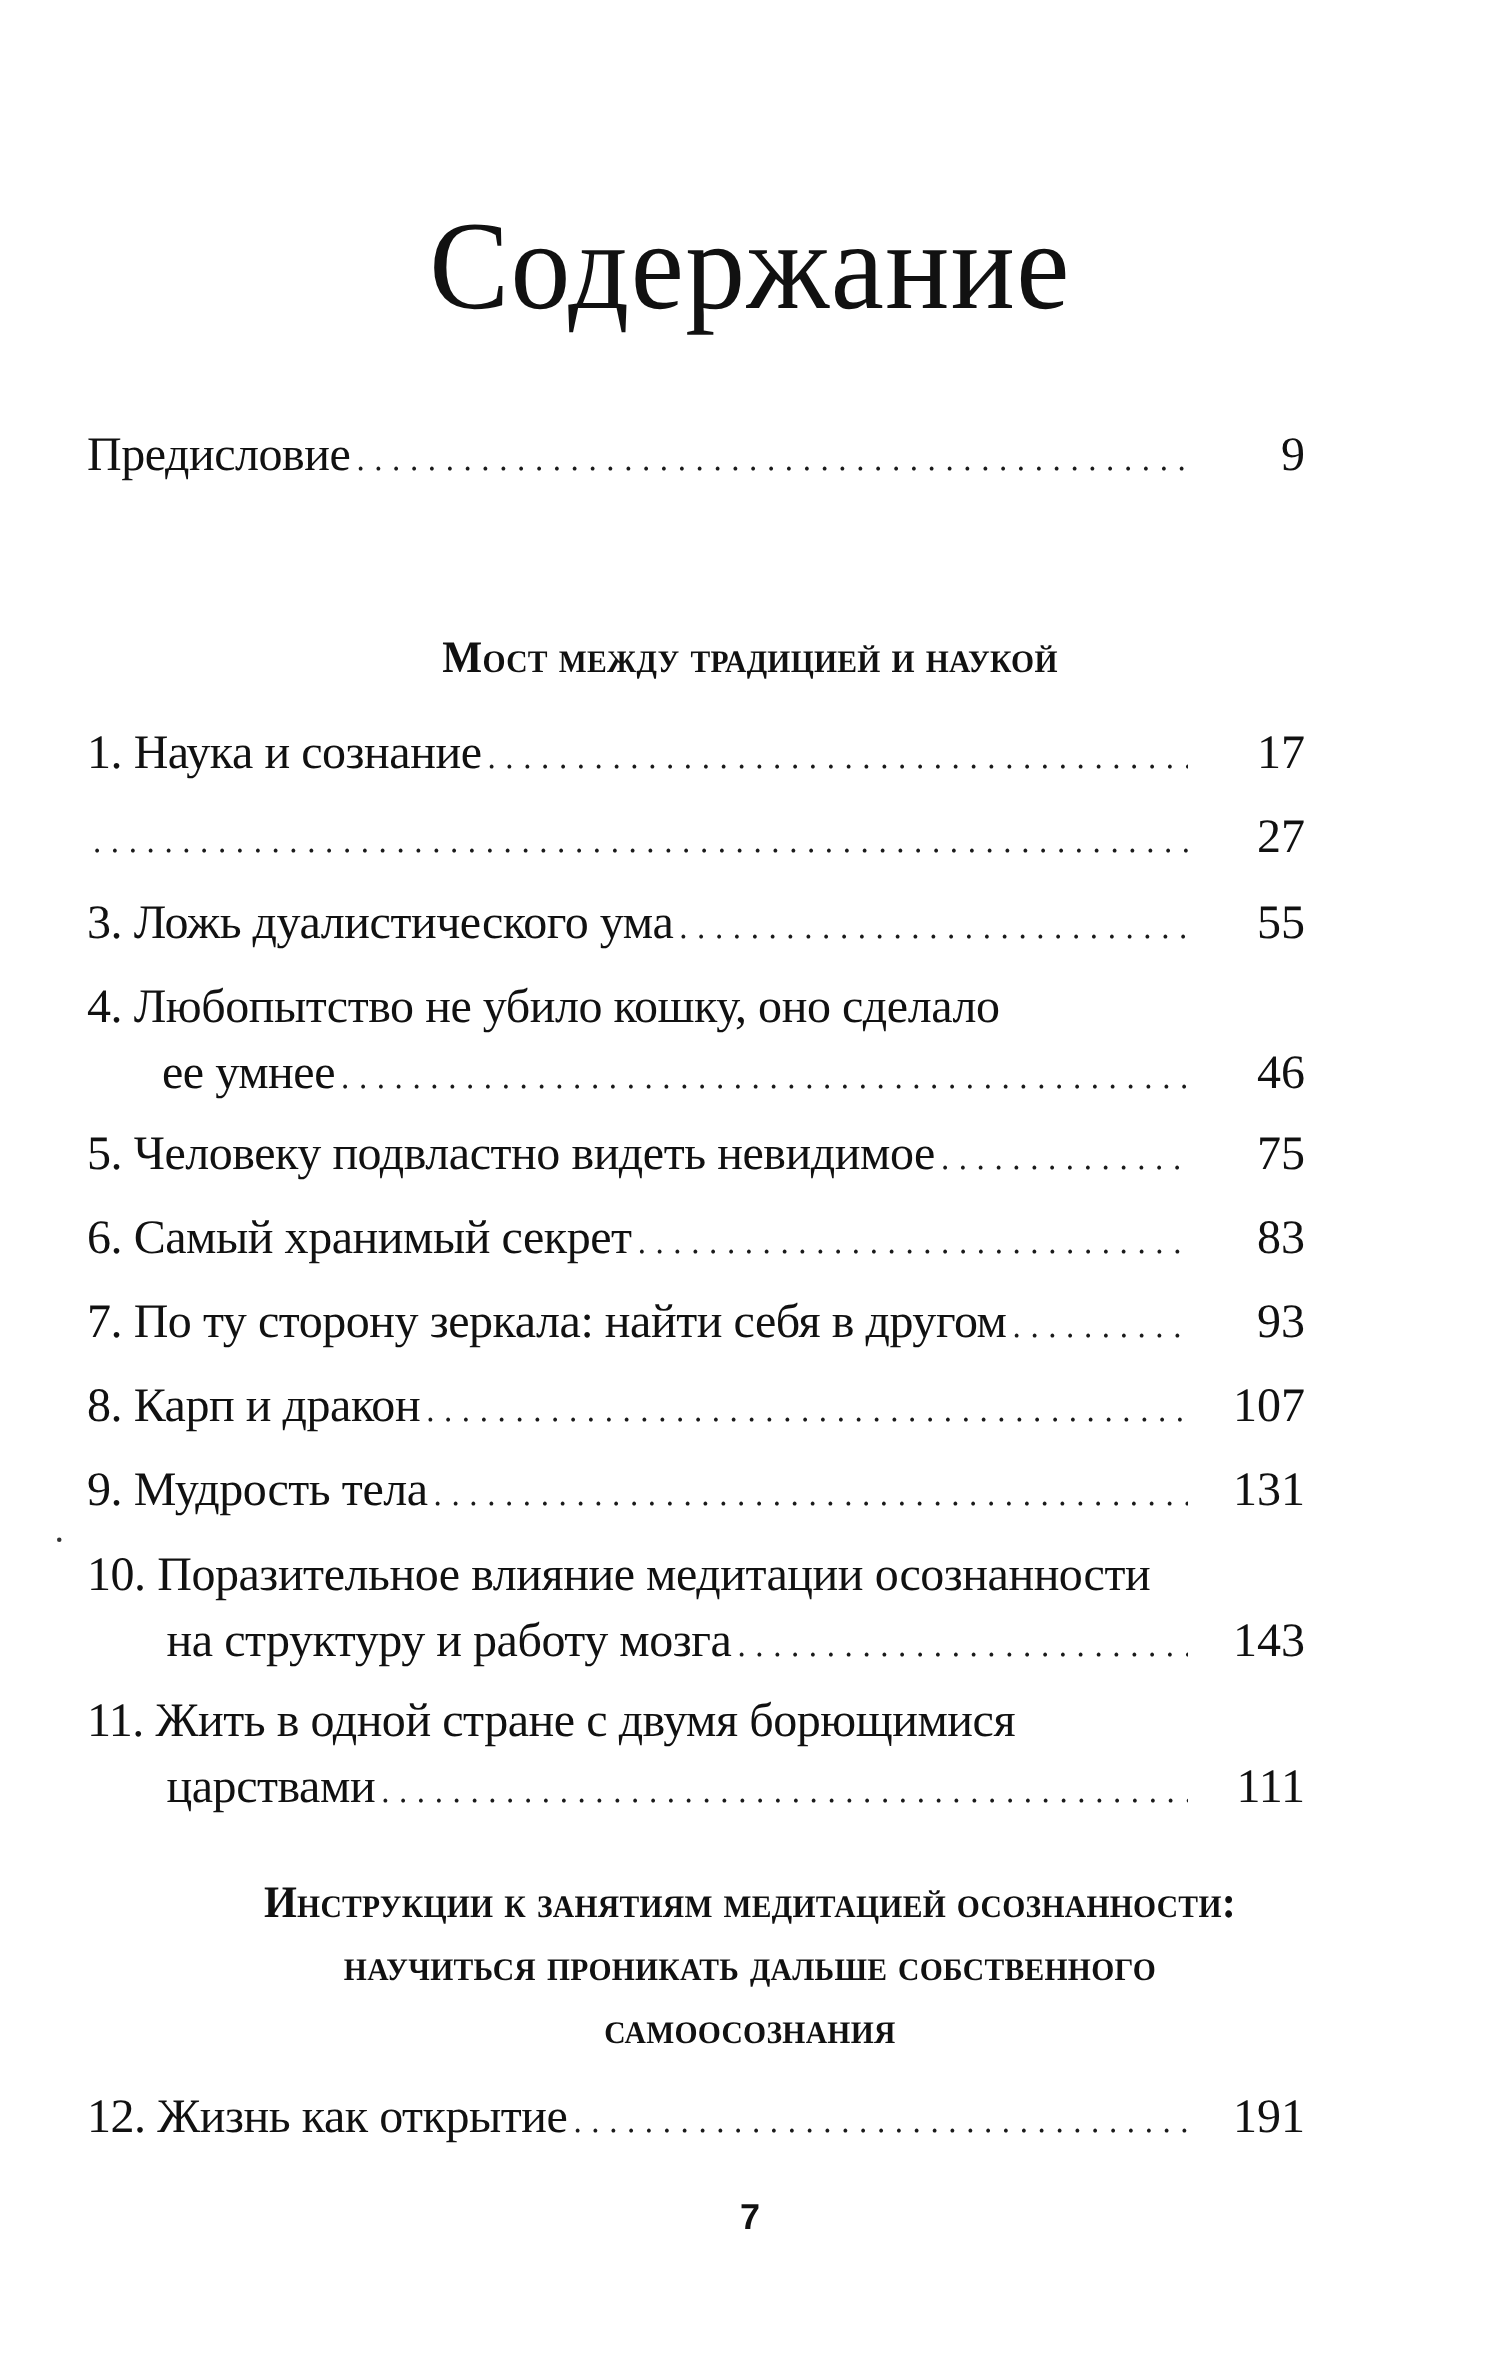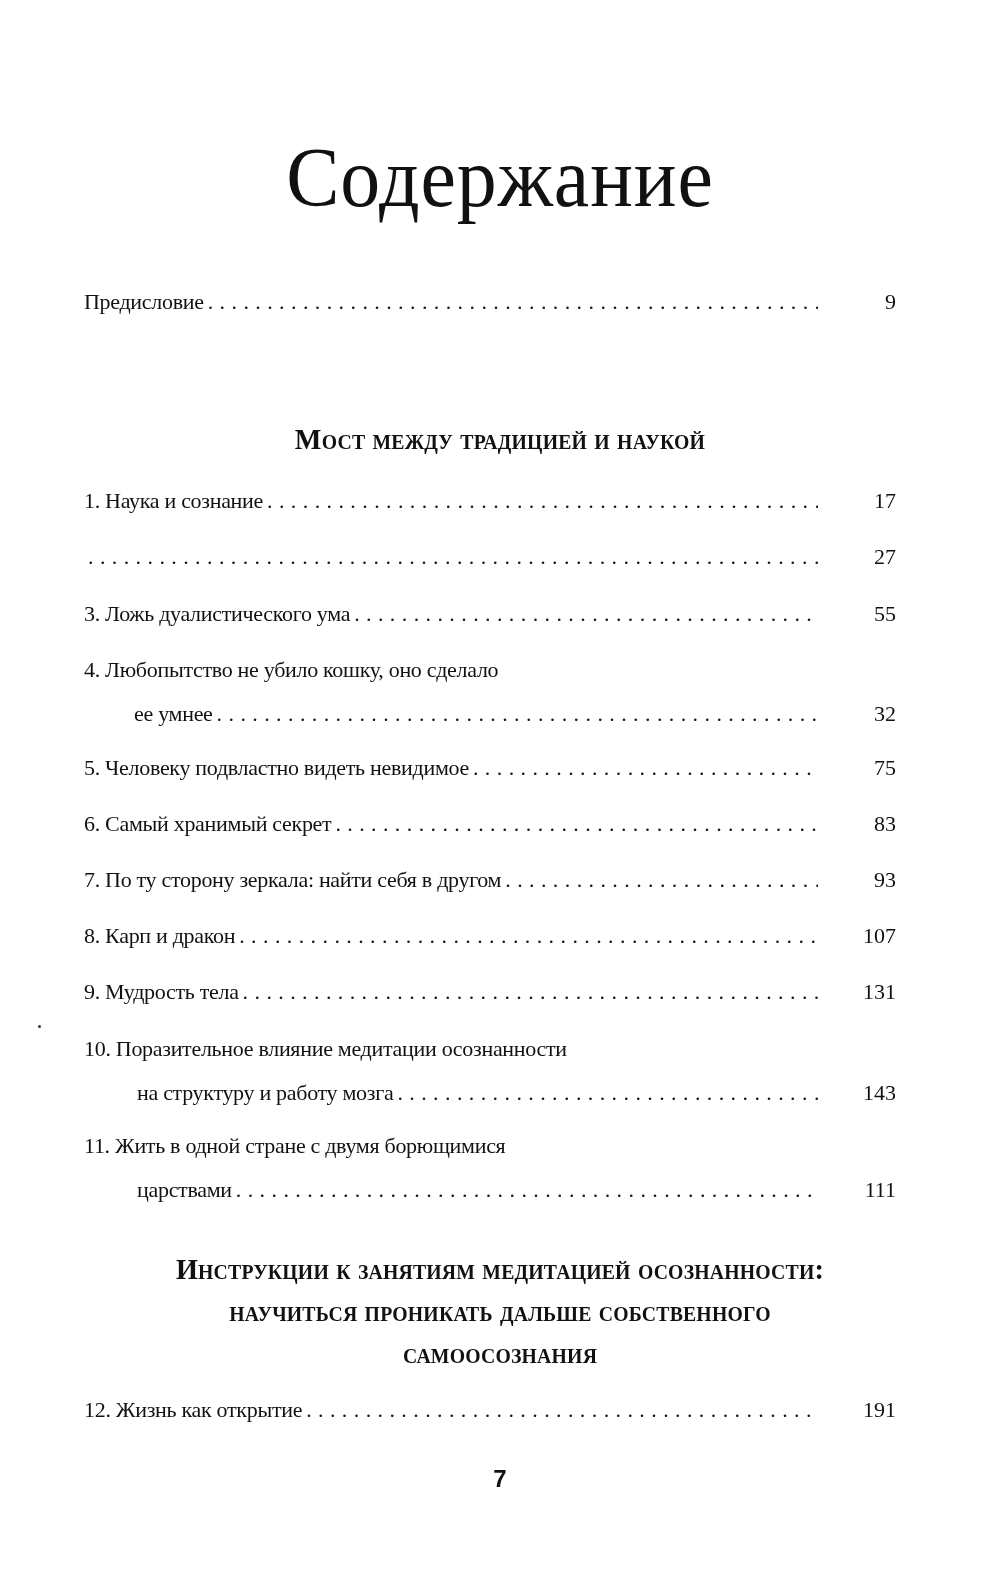--- a/index.html
+++ b/index.html
@@ -26,23 +26,23 @@
     top: 128px;
     text-align: center;
     font-size: 84px;
     line-height: 100px;
     font-weight: normal;
     letter-spacing: 1px;
     transform: scaleX(0.95);
   }
   .entry {
     position: absolute;
-    left: 84px;
+    left: 58px;
     width: 812px;
-    font-size: 22px;
+    font-size: 32px;
     line-height: 36px;
   }
   .entry .row {
     display: flex;
     align-items: baseline;
     height: 36px;
   }
   .entry .row + .row { margin-top: 20px; }
   .entry .cont { padding-left: 50px; }
   .entry .cont.cont2 { padding-left: 53px; }
@@ -139,21 +139,21 @@
       <span class="pg">55</span>
     </div>
   </div>
   <div class="entry" style="top:652px;">
     <div class="row" style="height:36px;">
       <span class="label">4. Любопытство не убило кошку, оно сделало</span>
     </div>
     <div class="row cont" style="margin-top:8px;">
       <span class="label">ее умнее</span>
       <span class="leader"></span>
-      <span class="pg">32</span>
+      <span class="pg">46</span>
     </div>
   </div>
   <div class="entry" style="top:750px;">
     <div class="row">
       <span class="label">5. Человеку подвластно видеть невидимое</span>
       <span class="leader"></span>
       <span class="pg">75</span>
     </div>
   </div>
   <div class="entry" style="top:806px;">
@@ -181,21 +181,21 @@
     <div class="row">
       <span class="label">9. Мудрость тела</span>
       <span class="leader"></span>
       <span class="pg">131</span>
     </div>
   </div>
   <div class="entry" style="top:1031px;">
     <div class="row" style="height:36px;">
       <span class="label">10. Поразительное влияние медитации осознанности</span>
     </div>
-    <div class="row cont cont2" style="margin-top:8px;align-items:center;">
+    <div class="row cont cont2" style="margin-top:8px;">
       <span class="label">на структуру и работу мозга</span>
       <span class="leader"></span>
       <span class="pg">143</span>
     </div>
   </div>
   <div class="entry" style="top:1128px;">
     <div class="row" style="height:36px;">
       <span class="label">11. Жить в одной стране с двумя борющимися</span>
     </div>
     <div class="row cont cont2" style="margin-top:8px;">

